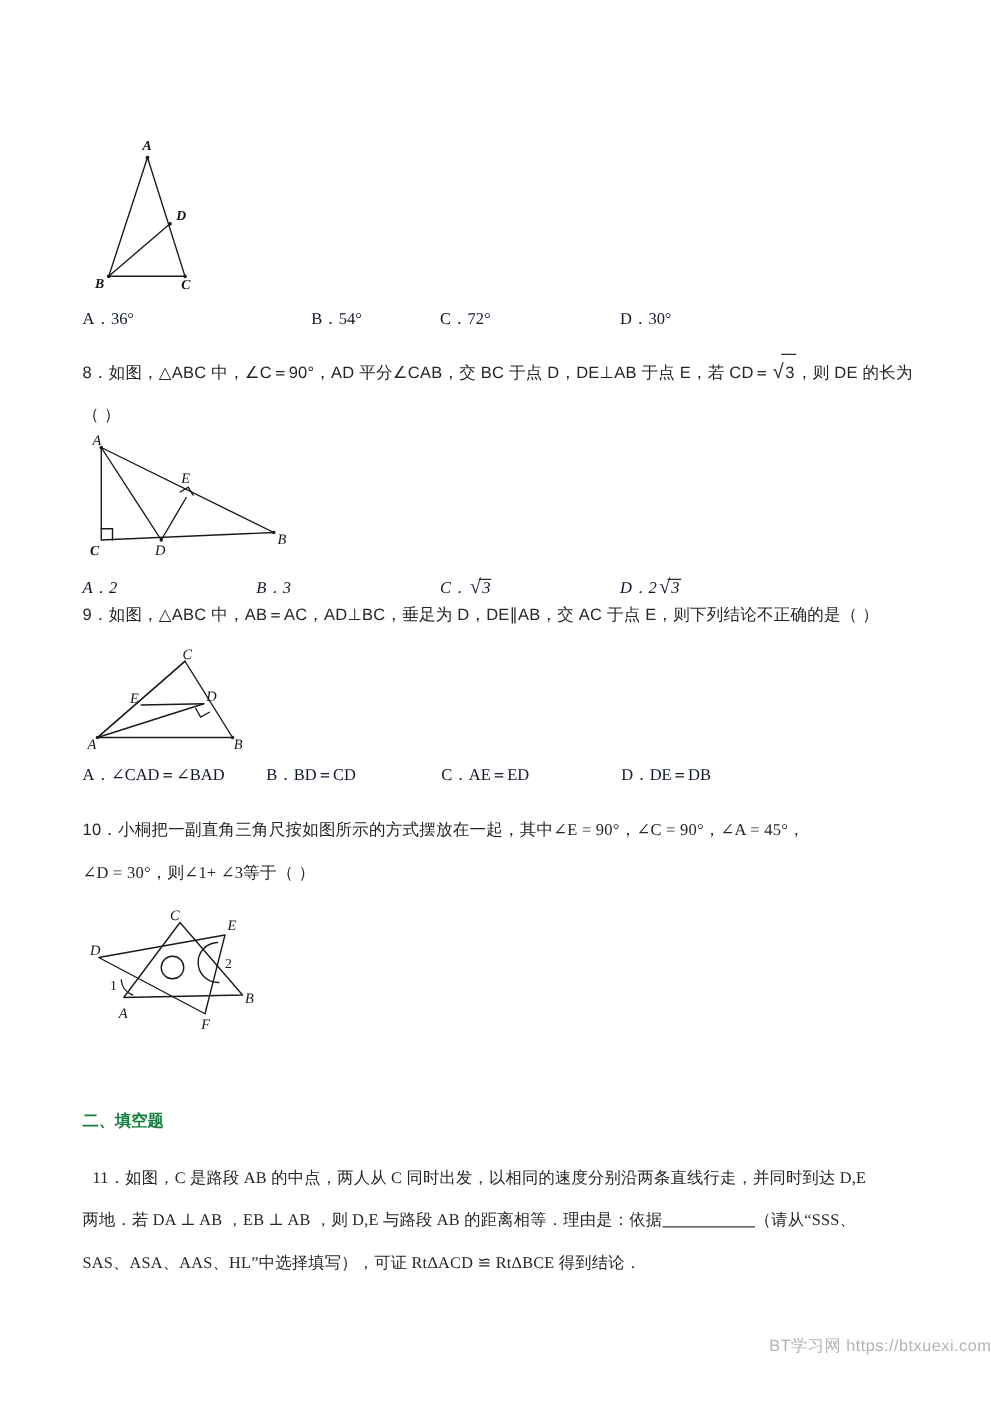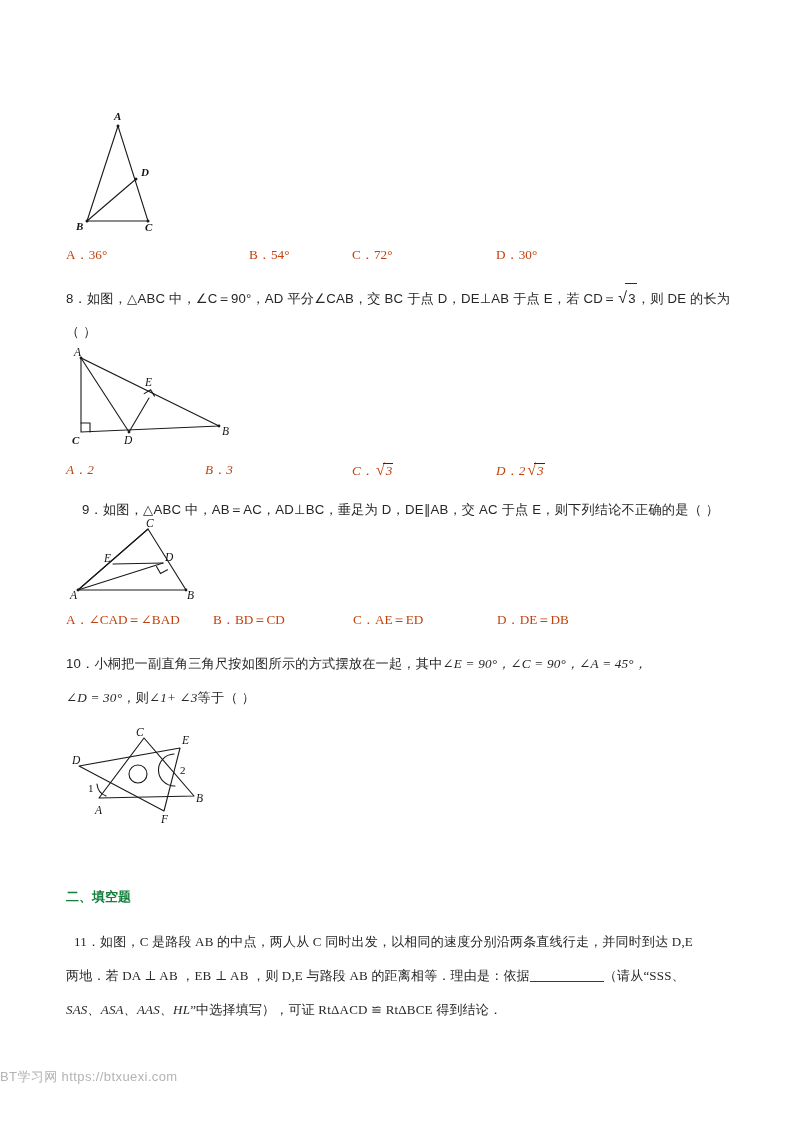--- a/index.html
+++ b/index.html
@@ -27,39 +27,38 @@
     color: #262626;
     letter-spacing: 0.2px;
     white-space: nowrap;
   }
   .qtext.sans {
     font-family: "Liberation Sans", "DejaVu Sans", sans-serif;
   }
   .opts {
     position: absolute;
     font-size: 13.2px;
-    color: #c2410c;
+    color: #0f172a;
     width: 690px;
     left: 66px;
   }
   .opt {
     position: absolute;
     white-space: nowrap;
     font-family: "Liberation Serif", "DejaVu Serif", serif;
   }
   .sect-head {
     position: absolute;
     font-family: Liberation Mono, monospace;
     font-weight: bold;
     font-size: 13px;
     color: #15803d;
   }
   .mathi {
     font-family: "Liberation Serif", "DejaVu Serif", serif;
-    font-style: italic;
   }
   .blank-line {
     display: inline-block;
     border-bottom: 1px solid #3a3a3a;
     width: 74px;
     height: 0.85em;
     vertical-align: -2px;
   }
   
   .rad {
@@ -98,22 +97,22 @@
   }
   .lbl-num {
     font-family: "Liberation Serif", "DejaVu Serif", serif;
     font-size: 11px;
     fill: #121212;
   }
   
   .watermark {
     position: absolute;
     left: 0;
-    right: 15px;
-    text-align: left;
+    right: 0;
+    text-align: right;
     font-family: "Liberation Sans", "DejaVu Sans", sans-serif;
     font-size: 13px;
     color: #b3b3b3;
     letter-spacing: 0.4px;
   }
 </style>
 </head>
 <body>
 
 <div class="page">
@@ -171,21 +170,21 @@
     </svg>
   </div>
 
   <div class="opts" style="top:461px; height:24px;font-style:italic;">
     <span class="opt" style="left:0px;">A．2</span>
     <span class="opt" style="left:139px;">B．3</span>
     <span class="opt" style="left:286px;"><span>C．</span><span class="rad"><span class="sign">√</span><span class="bar"></span><span class="num">3</span></span></span>
     <span class="opt" style="left:430px;"><span>D．2</span><span class="rad"><span class="sign">√</span><span class="bar"></span><span class="num">3</span></span></span>
   </div>
 
-  <div class="qtext sans" style="left:66px; top:493px;margin-left:16px;">9．如图，△ABC 中，AB＝AC，AD⊥BC，垂足为 D，DE∥AB，交 AC 于点 E，则下列结论不正确的是（     ）</div>
+  <div class="qtext sans" style="left:66px; top:475px;">9．如图，△ABC 中，AB＝AC，AD⊥BC，垂足为 D，DE∥AB，交 AC 于点 E，则下列结论不正确的是（     ）</div>
 
   <div class="fig" style="left:70px; top:518px;">
     <svg width="135" height="80" viewBox="0 0 135 80">
       <g stroke="#1a1a1a" stroke-width="1.1" fill="none" stroke-linecap="round">
 
         <path d="M8 72 L116 72 L78 11 Z"></path>
         <path d="M8 72 L93 45"></path>
         <path d="M8 72 L78 11"></path>
         <path d="M43 46 L93 45"></path>
 

